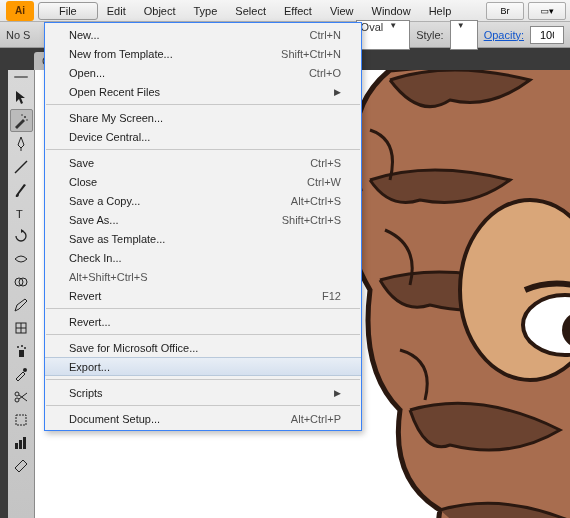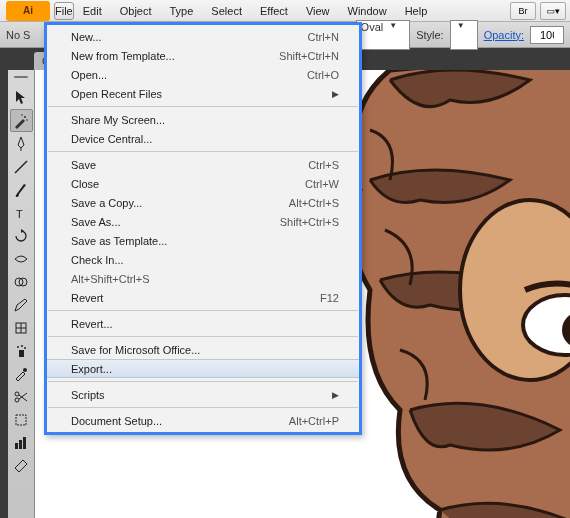--- a/index.html
+++ b/index.html
@@ -1,23 +1,23 @@
 <!DOCTYPE html>
 <html><head>
 <meta charset="utf-8">
 <style>
 * { margin: 0; padding: 0; box-sizing: border-box; font-family: Tahoma, Arial, sans-serif; font-size: 11px; }
 body { background: #f0f0f0; width: 570px; height: 518px; overflow: hidden; position: relative; }
 
 .menubar { height: 22px; background: linear-gradient(#f5f5f5, #e5e5e5); border-bottom: 1px solid #b0b0b0; display: flex; align-items: center; padding-left: 2px; }
-.app-icon { width: 44px; height: 20px; background: #ff9a00; border-radius: 3px; margin: 0 4px; display: flex; align-items: center; justify-content: center; font-weight: bold; color: #5a2e00; font-size: 10px; }
+.app-icon { width: 28px; height: 20px; background: #ff9a00; border-radius: 3px; margin: 0 4px; display: flex; align-items: center; justify-content: center; font-weight: bold; color: #5a2e00; font-size: 10px; }
 .menu-item { padding: 3px 9px; cursor: default; color: #222; }
-.menu-item.open { background: linear-gradient(#f8f8f8, #e0e0e0); border: 1px solid #999; border-radius: 3px; padding: 2px 0; }
+.menu-item.open { background: linear-gradient(#f8f8f8, #e0e0e0); border: 1px solid #999; border-radius: 3px; padding: 2px 20px; }
 .menu-right { margin-left: auto; display: flex; align-items: center; gap: 4px; padding-right: 4px; }
-.menu-right-btn { width: 26px; height: 18px; border: 1px solid #aaa; background: linear-gradient(#fafafa,#e8e8e8); border-radius: 2px; display: flex; align-items:center; justify-content:center; font-size:9px; }
+.menu-right-btn { width: 38px; height: 18px; border: 1px solid #aaa; background: linear-gradient(#fafafa,#e8e8e8); border-radius: 2px; display: flex; align-items:center; justify-content:center; font-size:9px; }
 
 .options-bar { height: 26px; background: linear-gradient(#dedede,#c8c8c8); border-bottom: 1px solid #999; display: flex; align-items: center; padding: 0 6px; gap: 6px; color: #333; }
 .options-label { color: #333; }
 .options-select { height: 30px; border: 1px solid #888; background: #fff; padding: 0 12px 0 4px; font-size: 11px; display: inline-flex; align-items: flex-start; }
 .options-input { width: 34px; height: 18px; border: 1px solid #888; background: #fff; text-align: left; padding: 0 9px; }
 .opacity-link { color: #1155cc; text-decoration: underline; }
 
 .tabbar { height: 22px; background: #3a3a3a; display: flex; align-items: flex-end; padding-left: 34px; gap: 0; }
 .tab { background: #b9b9b9; border-top-left-radius: 3px; border-top-right-radius: 3px; padding: 3px 8px; font-size: 10px; color: #333; display: flex; align-items:center; gap: 6px; margin-right: 2px; }
 .tab .x { font-size: 9px; color: #666; }
@@ -26,21 +26,21 @@
 .toolbox { position: absolute; left: 8px; top: 70px; width: 27px; bottom: 0; background: linear-gradient(#d8d8d8,#c4c4c4); border-right: 1px solid #8a8a8a; display: flex; flex-direction: column; align-items: center; padding-top: 6px; gap: 0px; }
 .tool { width: 23px; height: 23px; display: flex; align-items: center; justify-content: center; border: 1px solid transparent; border-radius: 2px; cursor: default; }
 .tool.active { background: #bbb; border-color: #888; }
 .tool svg { width: 16px; height: 16px; }
 .tool-grip { width: 20px; height: 6px; display:flex; justify-content:center; margin-bottom:4px; }
 .tool-grip div { width: 14px; height: 2px; background: #777; border-radius:1px; }
 
 .canvas-area { position: absolute; left: 35px; top: 70px; right: 0; bottom: 0; background: #fff; overflow: hidden; }
 .artwork { position:absolute; right:-40px; top:-20px; width:280px; height:560px; }
 
-.dropdown { position: absolute; left: 44px; top: 22px; width: 318px; background: #f2f2f2; border: 3px solid #3b82f6; box-shadow: 2px 3px 6px rgba(0,0,0,0.25); padding: 2px 0; }
+.dropdown { position: absolute; left: 44px; top: 22px; width: 318px; background: #f2f2f2; border: 1px solid #3b82f6; box-shadow: 2px 3px 6px rgba(0,0,0,0.25); padding: 2px 0; }
 .dd-item { display: flex; align-items: center; justify-content: space-between; padding: 3px 20px 3px 24px; color: #222; cursor: default; height: 19px; }
 .dd-item.highlight { background: linear-gradient(#e8eef6, #d5e0ee); border-top:1px solid #b9c9db; border-bottom:1px solid #b9c9db; }
 .dd-sep { height: 1px; background: #c8c8c8; margin: 3px 1px; }
 .dd-arrow { font-size: 9px; color: #444; }
 .dd-short { color: #555; font-size: 11px; }
 </style>
 </head>
 <body>
 
 <div class="menubar">

